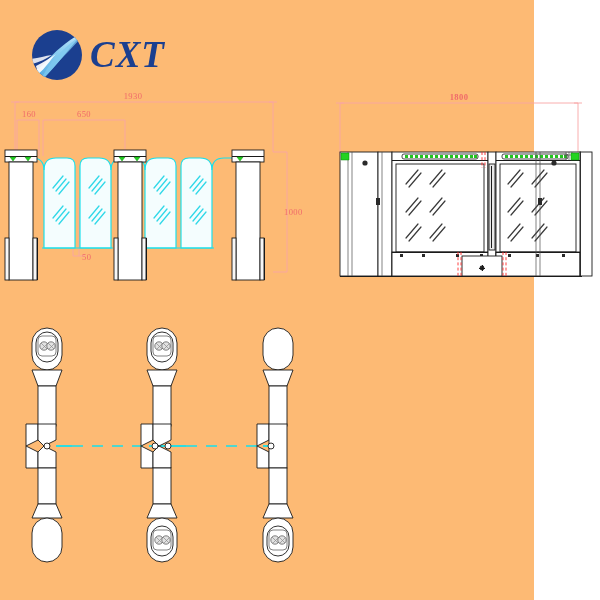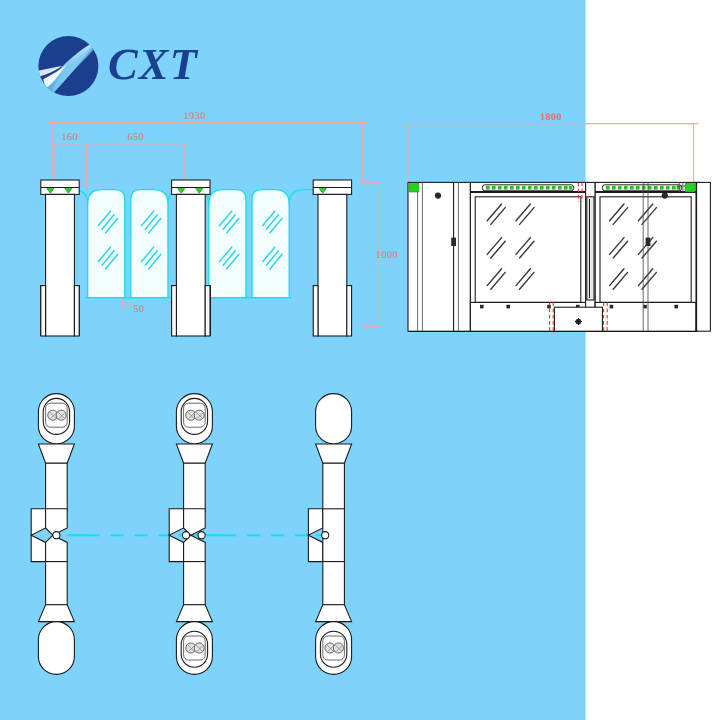--- a/index.html
+++ b/index.html
@@ -2,21 +2,21 @@
 <html><head>
 <meta charset="utf-8">
 <title>CXT Swing Barrier Turnstile Technical Drawing</title>
 <style>
   html,body{margin:0;padding:0;background:#ffffff;}
   body{
     width:600px;height:600px;overflow:hidden;position:relative;
     font-family:"Liberation Serif", serif;
     color:#000;
   }
-  #sheet{position:absolute;left:0;top:0;width:488px;height:600px;background:#7dd3fc;}
+  #sheet{position:absolute;left:0;top:0;width:534px;height:600px;background:#fdba74;}
 
   
   #logo-block{position:absolute;left:30px;top:26px;width:170px;height:62px;}
   #logo-mark{position:absolute;left:0;top:0;width:58px;height:58px;}
   #logo-text{
     position:absolute;left:60px;top:8px;
     font-family:"Liberation Serif", serif;
     font-weight:bold;font-style:italic;
     font-size:37px;letter-spacing:1px;
     color:#1b3f8f;line-height:42px;
@@ -76,21 +76,21 @@
           <path d="M4 46 C14 40 20 30 30 22 C38 15 46 10 56 5 C46 14 42 20 36 27 C30 34 22 44 14 52 Z" fill="url(#swg)"></path>
           <path d="M8 48 C16 42 20 34 26 28 C20 32 14 36 6 40 Z" fill="#ffffff" opacity="0.92"></path>
           <path d="M12 54 C20 46 26 38 34 30 C40 24 48 16 56 6 C44 14 34 22 26 31 C19 39 14 47 10 55 Z" fill="#7ec8ef" opacity="0.75"></path>
           <path d="M2 38 C10 36 16 33 22 29 C15 30 8 32 1 33 Z" fill="#ffffff" opacity="0.85"></path>
         </g>
       </svg>
     </div>
     <div id="logo-text">CXT</div>
   </div>
 
-  <div class="dwg" style="left:30px;top:90px;">
+  <div class="dwg" style="left:1px;top:90px;">
     <svg width="300" height="200" viewBox="0 0 300 200">
 
       <g>
 
         <path class="dim" d="M14 12 L272 12"></path>
         <path class="dim" d="M14 12 L14 68"></path>
         <path class="dim" d="M272 12 L272 62"></path>
         <path class="dim" d="M10 12 L18 12 M268 12 L276 12"></path>
 
         <path class="dim" d="M16 30 L38 30"></path>

